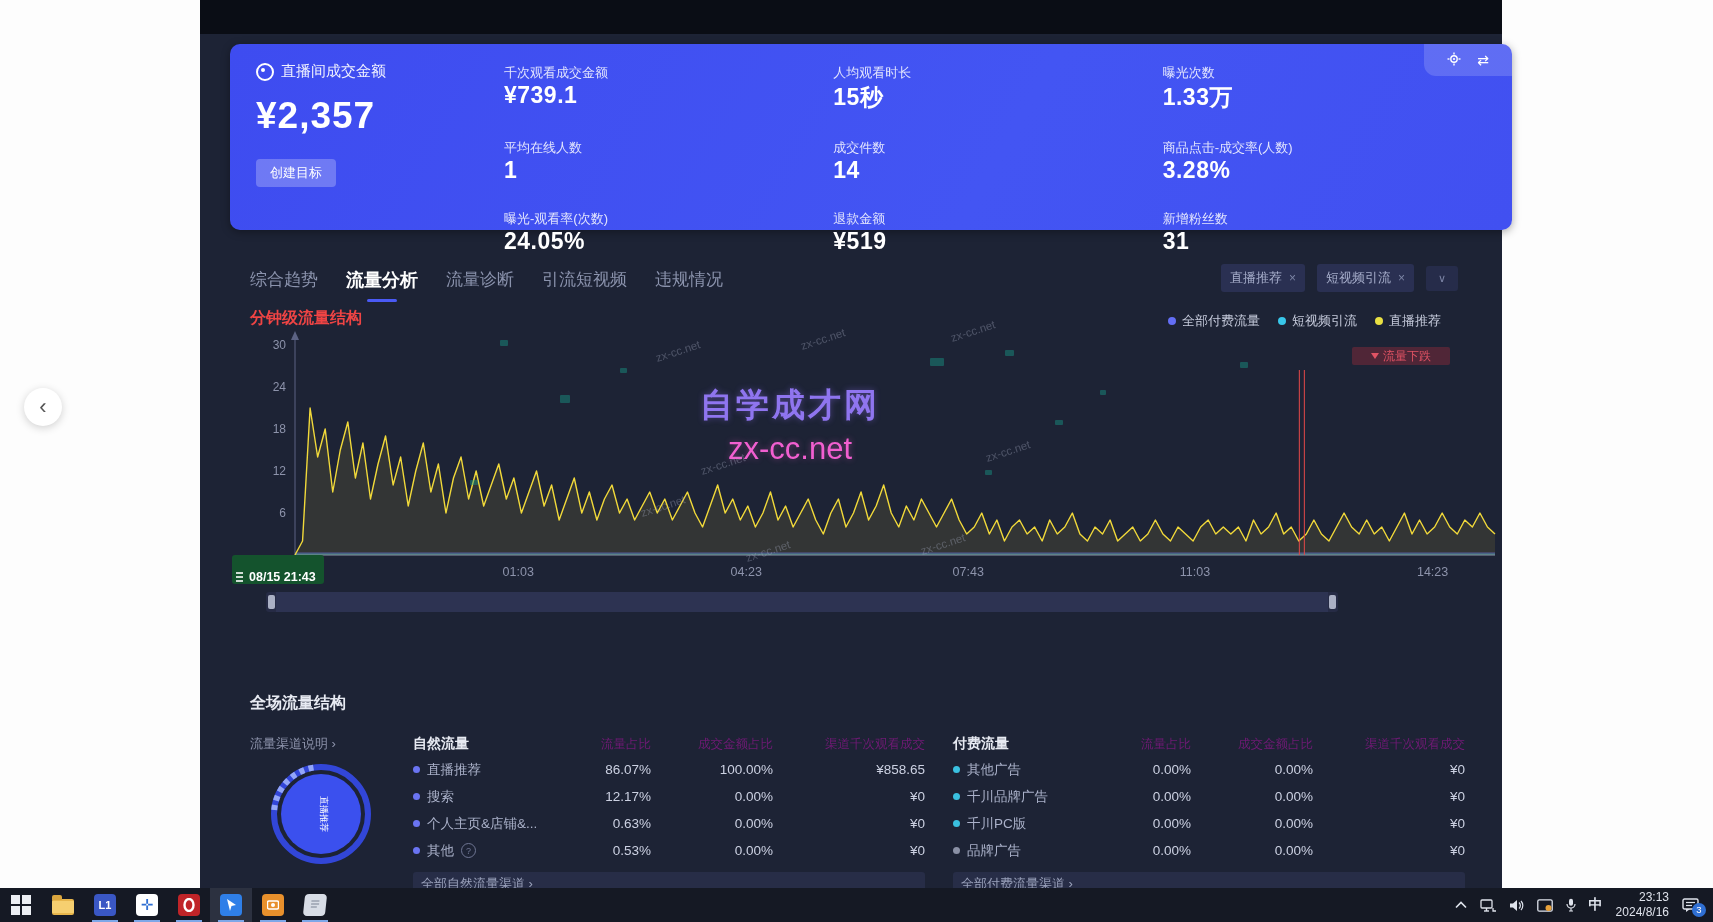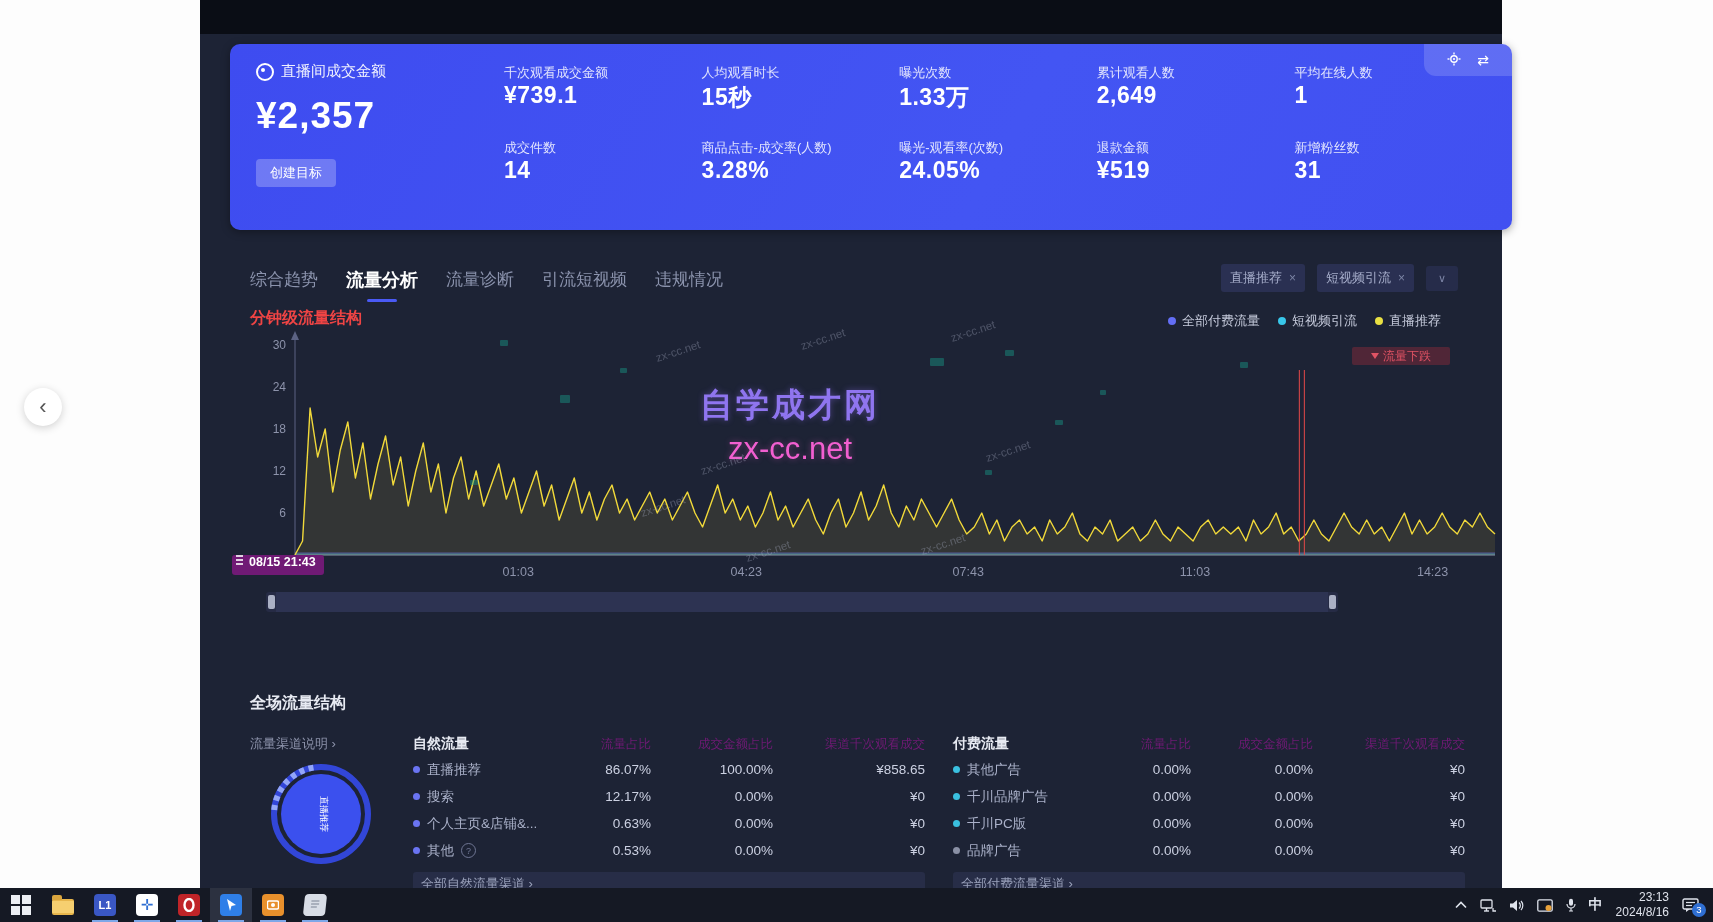--- a/index.html
+++ b/index.html
@@ -13,21 +13,21 @@
   .banner-corner{position:absolute;right:0;top:0;width:88px;height:32px;background:rgba(255,255,255,.16);
           border-radius:0 10px 0 12px;display:flex;align-items:center;justify-content:center;gap:16px;color:#fff;}
   .banner-corner .ic{font-size:14px;line-height:1;cursor:default;}
   .primary{position:absolute;left:26px;top:18px;color:#fff;}
   .primary .plabel{display:flex;align-items:center;gap:7px;font-size:15px;color:rgba(255,255,255,.92);}
   .target-ic{width:14px;height:14px;border-radius:50%;border:2px solid #fff;display:inline-block;position:relative;}
   .target-ic:after{content:"";position:absolute;left:3px;top:3px;width:4px;height:4px;border-radius:50%;background:#fff;}
   .primary .pvalue{font-size:37px;font-weight:bold;letter-spacing:1px;margin-top:14px;}
   .goal-btn{margin-top:22px;display:inline-block;background:rgba(255,255,255,.25);color:#fff;font-size:13px;
             padding:5px 14px;border-radius:4px;cursor:pointer;}
-  .metrics{position:absolute;left:274px;right:30px;top:20px;display:grid;grid-template-columns:repeat(5,1fr);
+  .metrics{position:absolute;left:274px;right:30px;top:20px;display:grid;grid-template-columns:repeat(3,1fr);
            grid-row-gap:26px;grid-column-gap:10px;color:#fff;}
   .metric .mlabel{font-size:13px;color:rgba(255,255,255,.85);}
   .metric .mvalue{font-size:23px;font-weight:bold;letter-spacing:.5px;}
 
   
   .tabs{position:absolute;left:250px;top:268px;display:flex;gap:28px;font-size:17px;color:#8b93ad;}
   .tab{cursor:pointer;padding-bottom:8px;position:relative;}
   .tab.active{color:#fff;font-weight:bold;font-size:18px;}
   .tab.active:after{content:"";position:absolute;left:50%;transform:translateX(-50%);bottom:-2px;width:30px;height:3px;
                     background:#4a5af5;border-radius:2px;}
@@ -40,22 +40,22 @@
   .chart-title{position:absolute;left:250px;top:308px;color:#ef4444;font-size:16px;font-weight:bold;}
   .legend{position:absolute;right:272px;top:312px;display:flex;gap:18px;align-items:center;}
   .legend .li{display:flex;align-items:center;gap:6px;font-size:13px;color:#c6cbdc;cursor:pointer;}
   .dot{width:8px;height:8px;border-radius:50%;display:inline-block;}
   .c-paid{background:#636ef5}.c-video{background:#38c6e9}.c-live{background:#e9e043}
   #flow-chart{position:absolute;left:250px;top:330px;}
   .alert-badge{position:absolute;left:1352px;top:347px;width:98px;height:18px;background:rgba(214,48,62,.28);
         color:#e05364;font-size:12px;display:flex;align-items:center;justify-content:center;gap:4px;
         border-radius:2px;filter:blur(.7px);}
   .alert-badge .tri{width:0;height:0;border-left:4px solid transparent;border-right:4px solid transparent;border-top:6px solid #e05364;}
-  .start-badge{position:absolute;left:232px;top:555px;height:20px;background:#701a75;border-radius:3px;color:#fff;
-        font-size:12.5px;font-weight:bold;display:flex;align-items:flex-start;padding:0 8px 0 4px;gap:6px;cursor:grab;}
+  .start-badge{position:absolute;left:232px;top:555px;height:20px;background:#14532d;border-radius:3px;color:#fff;
+        font-size:12.5px;font-weight:bold;display:flex;align-items:flex-end;padding:9px 8px 0 4px;gap:6px;cursor:grab;}
   .grip{width:7px;height:12px;background:repeating-linear-gradient(to bottom,rgba(255,255,255,.8) 0 2px,transparent 2px 4px);}
   .brush{position:absolute;left:266px;top:592px;width:1072px;height:20px;background:#262b45;border-radius:3px;}
   .brush .range{position:absolute;left:10px;right:10px;top:0;height:100%;background:#2d3352;}
   .bhandle{position:absolute;top:3px;width:7px;height:14px;background:#aab0c4;border-radius:2px;cursor:ew-resize;}
   .bhandle.l{left:2px}.bhandle.r{right:2px}
 
   
   .wm-center{position:absolute;left:630px;top:383px;width:320px;text-align:center;pointer-events:none;}
   .wm-center .l1{font-size:33px;font-weight:bold;color:#8f75ef;letter-spacing:3px;text-shadow:0 0 6px rgba(140,110,240,.45);}
   .wm-center .l2{font-size:31px;color:#f25fd0;margin-top:3px;text-shadow:0 0 6px rgba(240,95,205,.4);}
@@ -142,24 +142,20 @@
           <div class="mlabel">千次观看成交金额</div>
           <div class="mvalue">¥739.1</div>
         </div>
       <div class="metric">
           <div class="mlabel">人均观看时长</div>
           <div class="mvalue">15秒</div>
         </div>
       <div class="metric">
           <div class="mlabel">曝光次数</div>
           <div class="mvalue">1.33万</div>
-        </div>
-      <div class="metric">
-          <div class="mlabel">累计观看人数</div>
-          <div class="mvalue">2,649</div>
         </div>
       <div class="metric">
           <div class="mlabel">平均在线人数</div>
           <div class="mvalue">1</div>
         </div>
       <div class="metric">
           <div class="mlabel">成交件数</div>
           <div class="mvalue">14</div>
         </div>
       <div class="metric">

